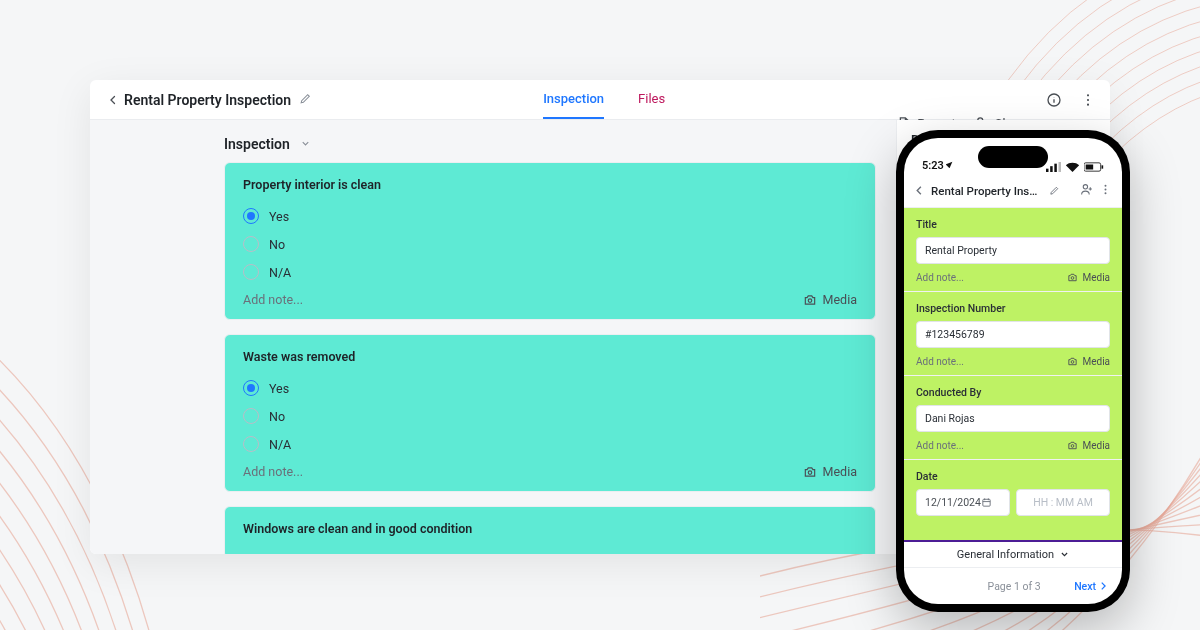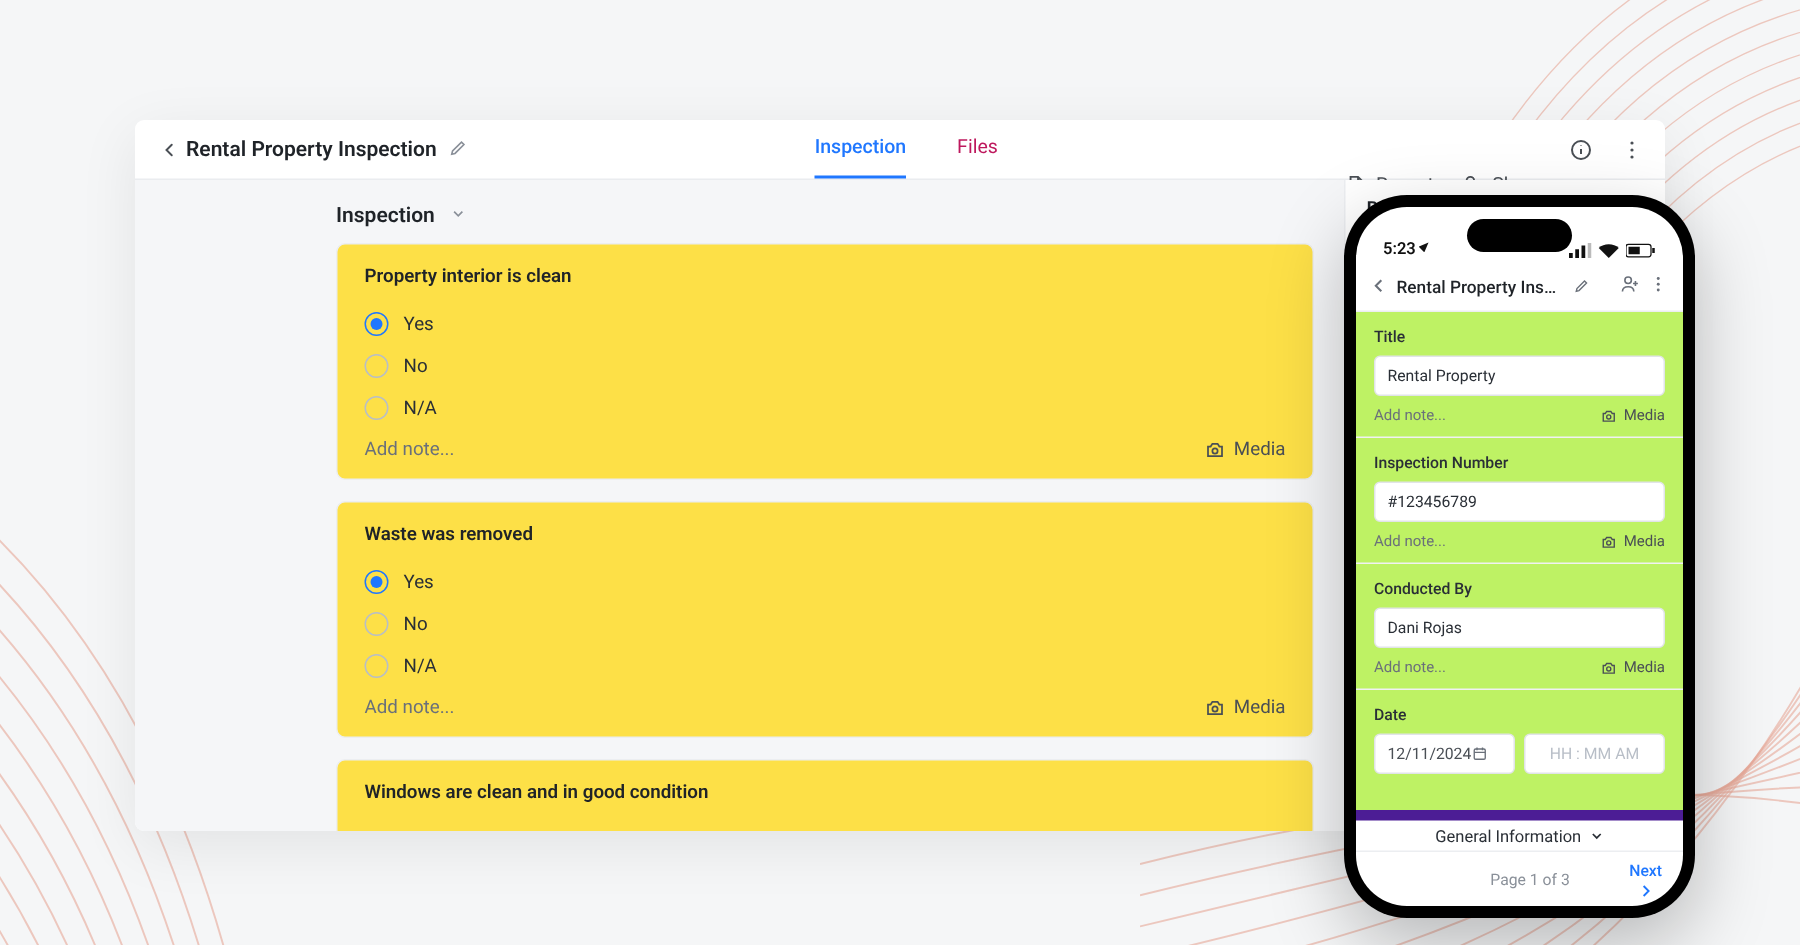--- a/index.html
+++ b/index.html
@@ -31,21 +31,21 @@
   .header-actions { display:flex; align-items:center; gap: 18px; color:#4a4f55; }
   .hact { display:flex; align-items:center; gap:6px; font-size:13px; cursor:pointer;margin-top:48px; }
   .icon { display:inline-flex; }
 
   .app-body { display:flex; height: calc(100% - 40px); background:#f5f6f8; }
   .main { flex:1; padding: 10px 0 0 0; overflow:hidden; }
   .section-head { display:flex; align-items:center; gap:10px; padding: 6px 0 10px 134px; font-size:14px; font-weight:600; color:#1f2328;}
   .section-head .chev { color:#8a9099; }
 
   .card-col { display:flex; flex-direction:column; gap:14px; padding: 0 20px 0 134px; }
-  .qcard { background:#fde047; border:1px solid #eceef1; border-radius:6px; padding: 14px 18px 12px; }
+  .qcard { background:#5eead4; border:1px solid #eceef1; border-radius:6px; padding: 14px 18px 12px; }
   .qtitle { font-size:12.5px; font-weight:600; color:#1f2328; margin-bottom:10px; }
   .radio-row { display:flex; align-items:center; gap:10px; padding:6px 0; cursor:pointer; }
   .radio { width:16px; height:16px; border:1.5px solid #b8bec7; border-radius:50%; display:flex; align-items:center; justify-content:center; }
   .radio.sel { border-color:#1f77ff; }
   .radio.sel::after { content:''; width:8px; height:8px; background:#1f77ff; border-radius:50%; }
   .opt-label { font-size:12.5px; color:#2a2f36; }
   .card-footer { display:flex; align-items:center; justify-content:space-between; margin-top:6px; }
   .addnote { font-size:12.5px; color:#6a707a; cursor:pointer; }
   .media-btn { display:flex; align-items:center; gap:6px; font-size:12.5px; color:#4a4f55; cursor:pointer; }
 
@@ -69,24 +69,24 @@
   .p-body { flex:1; overflow:hidden; background:#bef264; }
   .p-section { padding: 10px 12px 8px; border-bottom:1px solid #f0f1f3;}
   .p-label { font-size:10.5px; color:#2a2f36; font-weight:500; margin-bottom:6px;}
   .p-input { width:100%; border:1px solid #e1e4e8; border-radius:4px; padding:6px 8px; font-size:10.5px; color:#2a2f36; background:#fff;}
   .p-row { display:flex; justify-content:space-between; align-items:center; margin-top:8px;}
   .p-addnote { font-size:10px; color:#6a707a; cursor:pointer;}
   .p-media { display:flex; gap:4px; align-items:center; font-size:10px; color:#4a4f55; cursor:pointer;}
   .p-date-row { display:flex; gap:6px; }
   .p-date-row .p-input { flex:1; display:flex; align-items:center; justify-content:flex-start; color:#4a4f55;}
   .p-date-row .time { color:#b8bec7; justify-content:center;}
-  .p-section-bar { height:28px; display:flex; align-items:center; justify-content:center; gap:6px; font-size:11px; color:#2a2f36; border-top:7px solid #4c1d95; border-bottom:1px solid #eceef1; background:#fff;}
+  .p-section-bar { height:28px; display:flex; align-items:center; justify-content:center; gap:6px; font-size:11px; color:#2a2f36; border-top:2px solid #4c1d95; border-bottom:1px solid #eceef1; background:#fff;}
   .p-footer { height:36px; display:flex; align-items:center; justify-content:space-between; padding:0 14px; font-size:10.5px;}
   .p-page { flex:1; text-align:center; color:#8a9099;}
-  .p-next { color:#1f77ff; font-weight:500; display:flex; align-items:center; gap:2px; cursor:pointer;flex-direction:column;}
+  .p-next { color:#1f77ff; font-weight:500; display:flex; align-items:center; gap:2px; cursor:pointer;}
 </style>
 </head>
 <body>
 
 <svg class="wave wave-tl" viewBox="0 0 200 200">
   <path d="M10,200 Q60,20 200,10"></path>
     <path d="M16,200 Q66,28 200,18"></path>
     <path d="M22,200 Q72,36 200,26"></path>
   <path d="M28,200 Q78,44 200,34"></path>
     <path d="M34,200 Q84,52 200,42"></path>

